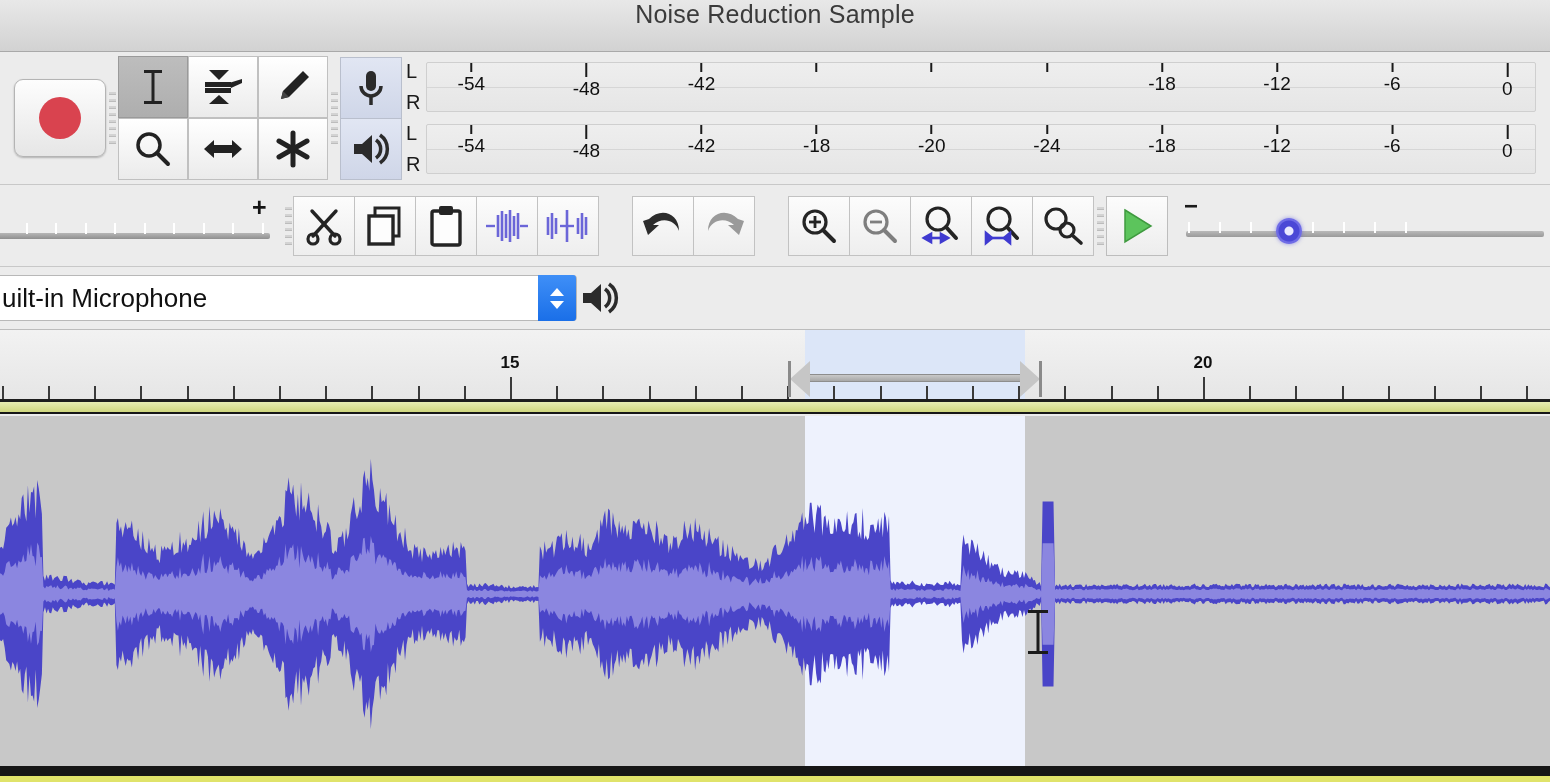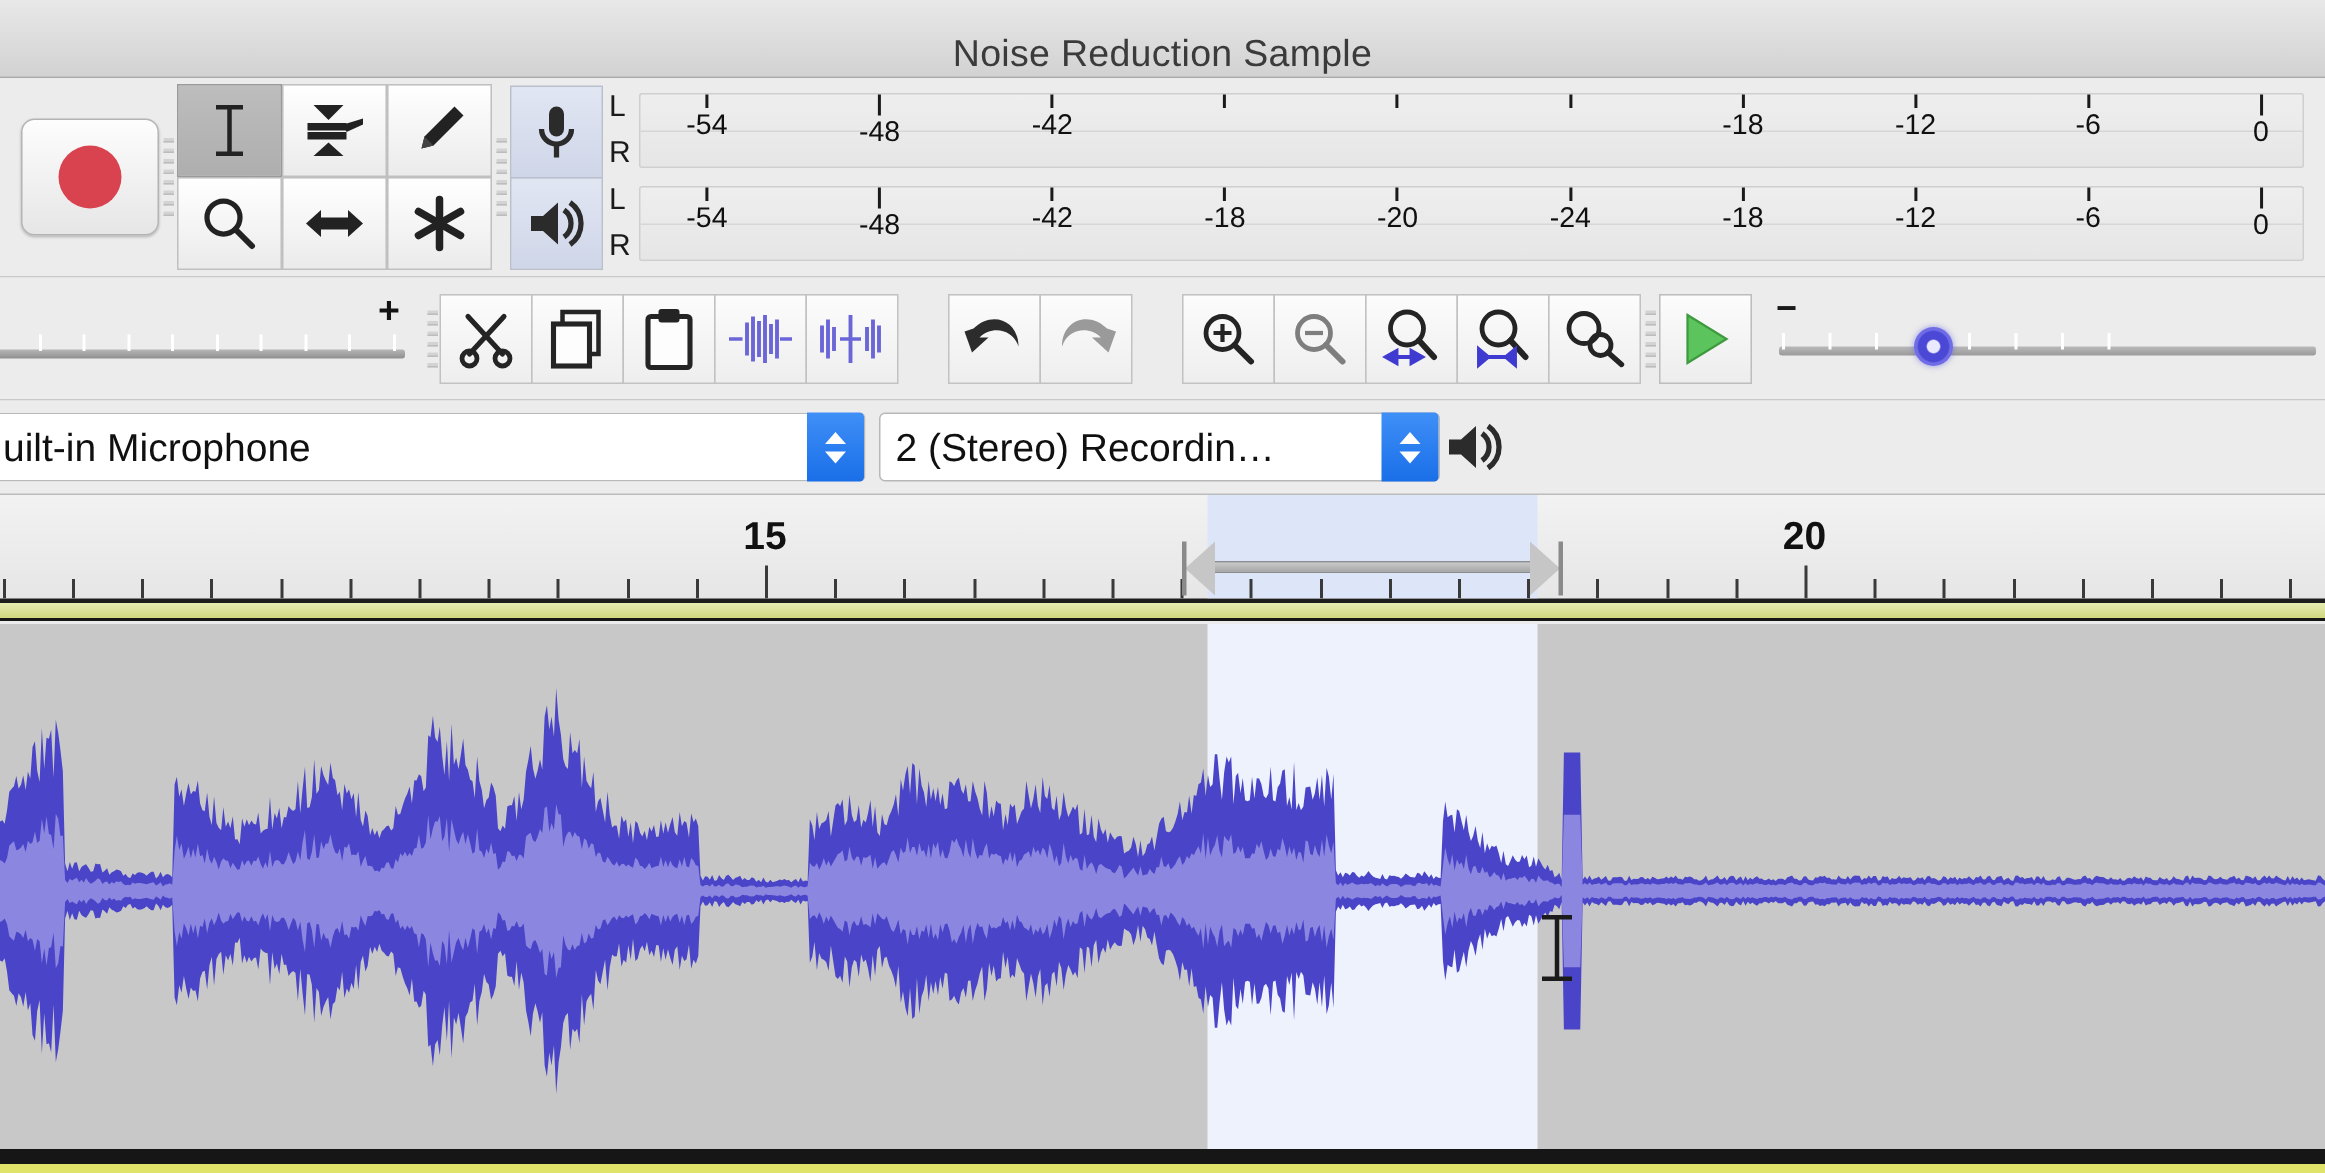--- a/index.html
+++ b/index.html
@@ -9,21 +9,21 @@
     background:#ececec;
     -webkit-font-smoothing:antialiased;
   }
   #app { position:relative; width:1550px; height:782px; }
 
   
   .titlebar{
     position:absolute; left:0; top:0; width:1550px; height:52px;
     background:linear-gradient(#e8e8e8,#d2d2d2);
     border-bottom:1px solid #a9a9a9;
-    display:flex; align-items:flex-end; justify-content:center;
+    display:flex; align-items:flex-start; justify-content:center;
   }
   .titlebar .title{
     font-size:25px; color:#3b3b3b; letter-spacing:.2px;
   }
 
   
   .tb-row1{
     position:absolute; left:0; top:52px; width:1550px; height:133px;
     background:#ececec; border-bottom:1px solid #c8c8c8;
     display:flex; align-items:stretch;
@@ -162,21 +162,21 @@
   .ruler{
     position:absolute; left:0; top:330px; width:1550px; height:72px;
     background:linear-gradient(#f2f2f2,#e6e6e6);
     border-bottom:3px solid #1d1d1d;
     overflow:hidden;
   }
   .r-tick{ position:absolute; bottom:0; width:2px; background:#3a3a3a;}
   .r-tick.minor{ height:13px; }
   .r-tick.major{ height:22px; }
   .r-label{ position:absolute; bottom:26px; transform:translateX(-50%);
-    font-size:26px; font-weight:bold; color:#111; }
+    font-size:17px; font-weight:bold; color:#111; }
   .r-sel{
     position:absolute; top:0; bottom:0; background:#dce6f8;
   }
   .playregion{
     position:absolute; height:8px; top:44px;
     background:linear-gradient(#c9c9c9,#a8a8a8); border:1px solid #8d8d8d;
   }
   .pr-handle{ position:absolute; top:-14px; width:0; height:0;}
   .pr-left{
     border-top:18px solid transparent; border-bottom:18px solid transparent;
@@ -596,31 +596,20 @@
       <span class="stepper">
         <svg width="16" height="10" viewBox="0 0 16 10">
           <polygon points="8,1 15,9 1,9" fill="#ffffff"></polygon>
         </svg>
         <svg width="16" height="10" viewBox="0 0 16 10">
           <polygon points="8,9 1,1 15,1" fill="#ffffff"></polygon>
         </svg>
       </span>
     </div>
 
-    <div class="combo" style="width:374px; margin-left:9px;">
-      <span class="cval">2 (Stereo) Recordin…</span>
-      <span class="stepper">
-        <svg width="16" height="10" viewBox="0 0 16 10">
-          <polygon points="8,1 15,9 1,9" fill="#ffffff"></polygon>
-        </svg>
-        <svg width="16" height="10" viewBox="0 0 16 10">
-          <polygon points="8,9 1,1 15,1" fill="#ffffff"></polygon>
-        </svg>
-      </span>
-    </div>
 
     <div class="spk-ic">
       <svg width="38" height="34" viewBox="0 0 38 34">
         <polygon points="2,12 10,12 20,3 20,31 10,22 2,22" fill="#2b2b2b"></polygon>
         <path d="M24,8 a11,11 0 0 1 0,18" fill="none" stroke="#2b2b2b" stroke-width="3.5"></path>
         <path d="M28,3 a17,17 0 0 1 0,28" fill="none" stroke="#2b2b2b" stroke-width="3.5"></path>
       </svg>
     </div>
 
   </div>

